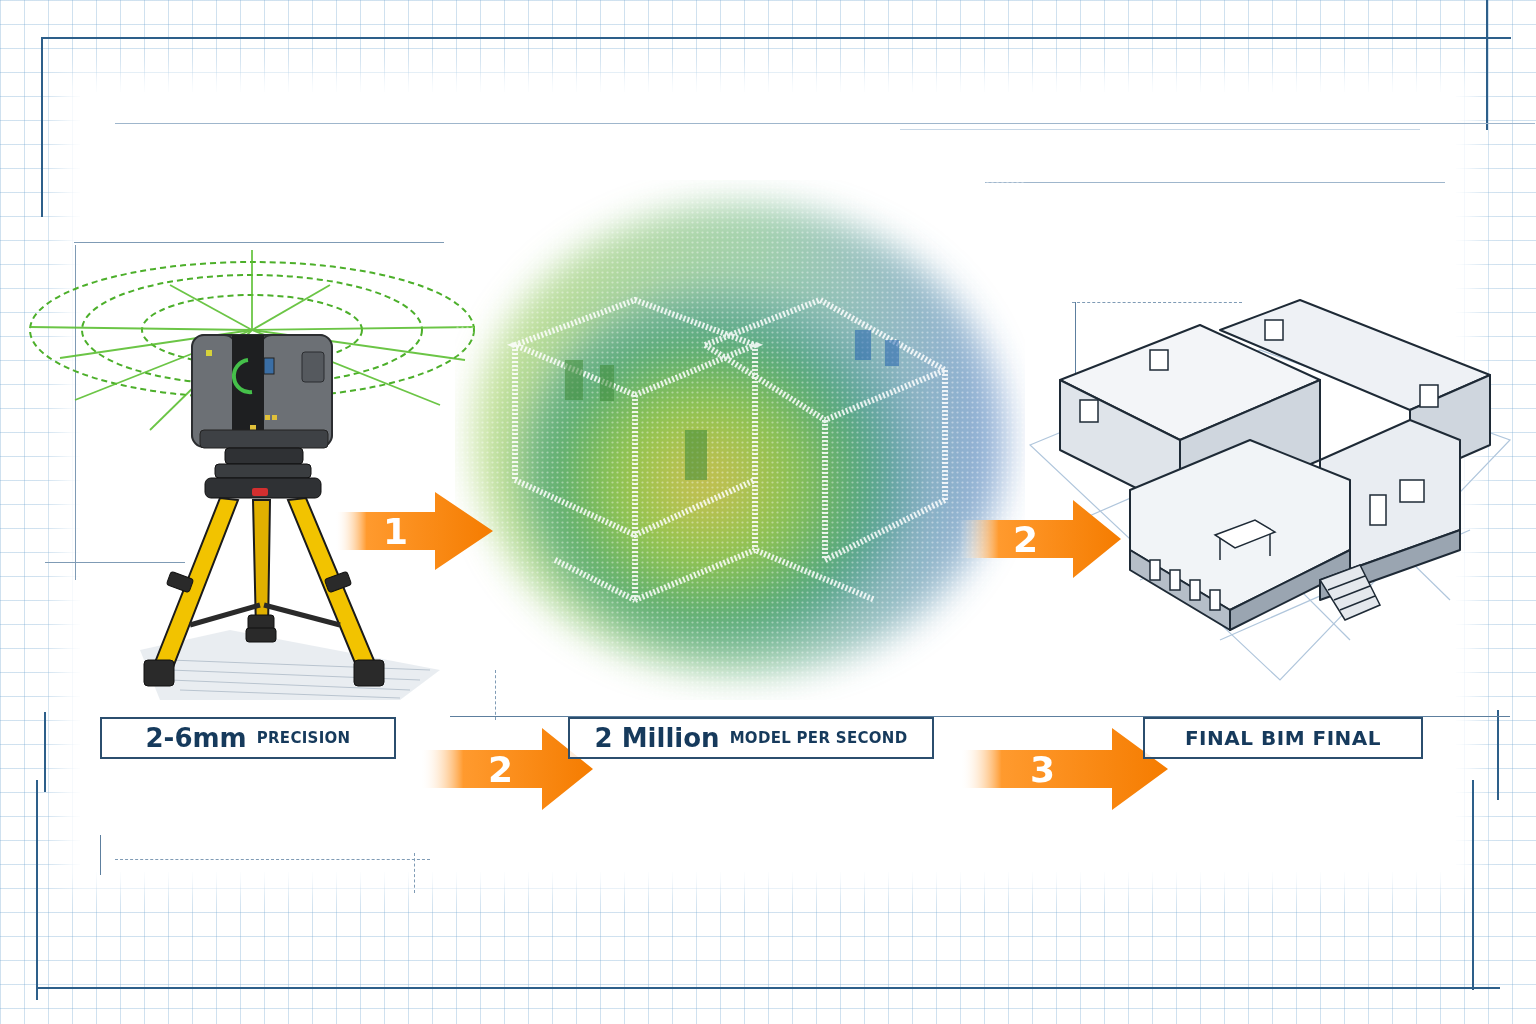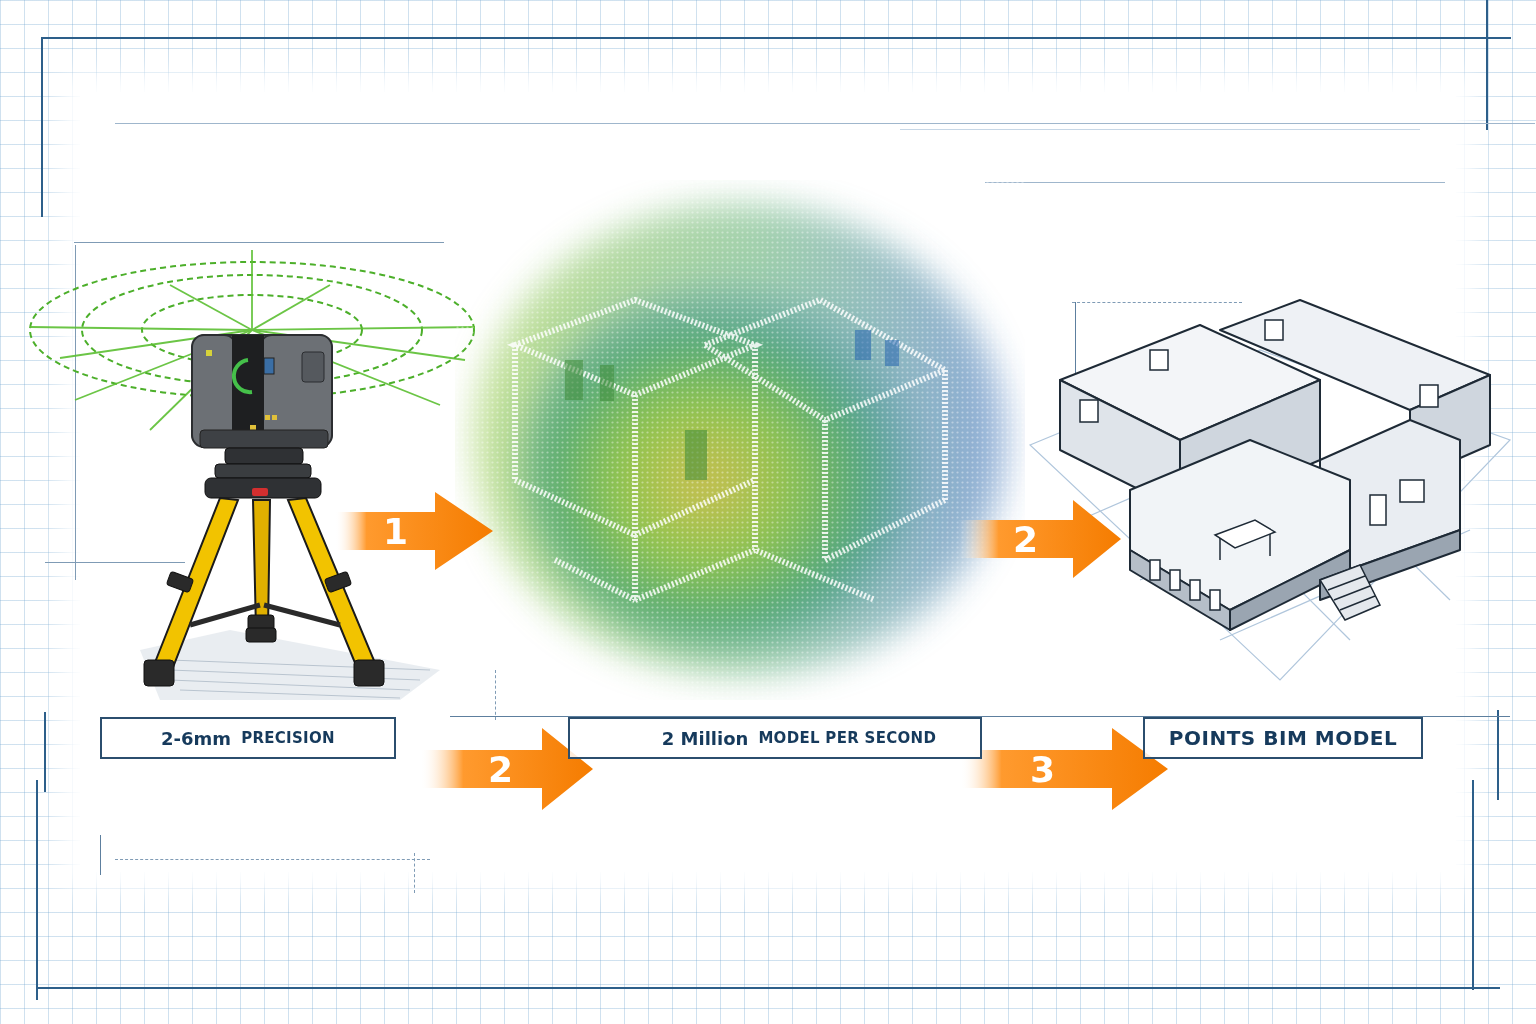--- a/index.html
+++ b/index.html
@@ -25,21 +25,21 @@
   .dash-line { position:absolute; border-top:1.5px dashed #7f9bb5; height:0; }
   .vdash-line { position:absolute; border-left:1.5px dashed #7f9bb5; width:0; }
 
   .label-box {
     position:absolute; height:38px;
     border:2px solid #2b4e6e; border-left-width:2px;
     display:flex; align-items:center; justify-content:center;
     color:#163a5c; font-weight:bold; white-space:nowrap;
     background:rgba(255,255,255,0.85);
   }
-  .label-box .big { font-size:18px; margin-right:10px; }
+  .label-box .big { font-size:26px; margin-right:10px; }
   .label-box .small { font-size:15px; letter-spacing:0.3px; }
   .label-box .only { font-size:20px; letter-spacing:0.5px; }
 
   .arrow { position:absolute; }
   .arrow .num {
     position:absolute; color:#fff; font-weight:bold; font-family:"DejaVu Sans", sans-serif;
     font-size:36px; line-height:1;
   }
   .panel { position:absolute; }
 </style>
@@ -298,20 +298,20 @@
     <polygon points="0,22 152,22 152,0 208,41 152,82 152,60 0,60" fill="url(#ag4)"></polygon>
   </svg>
   <span class="num" style="left:70px;top:24px;">3</span>
 </div>
 
 <div class="label-box" style="left:100px;top:717px;width:292px;">
   <span class="big">2-6mm</span>
   <span class="small">PRECISION</span>
 </div>
 
-<div class="label-box" style="left:568px;top:717px;width:362px;padding-left:48px;">
+<div class="label-box" style="left:568px;top:717px;width:362px;">
   <span class="big">2 Million</span>
   <span class="small">MODEL PER SECOND</span>
 </div>
 
 <div class="label-box" style="left:1143px;top:717px;width:276px;">
-  <span class="only">POINTS BIM MODEL</span>
+  <span class="only">FINAL BIM FINAL</span>
 </div>
 
 </body></html>

